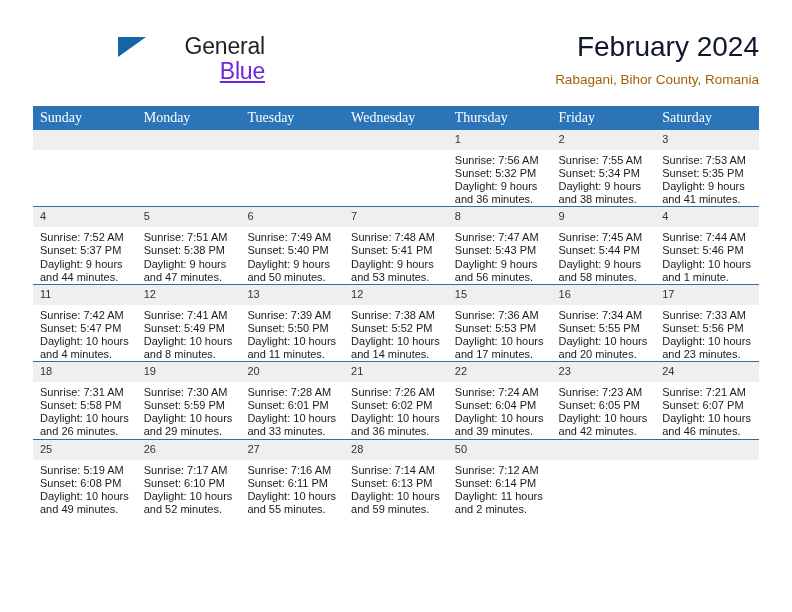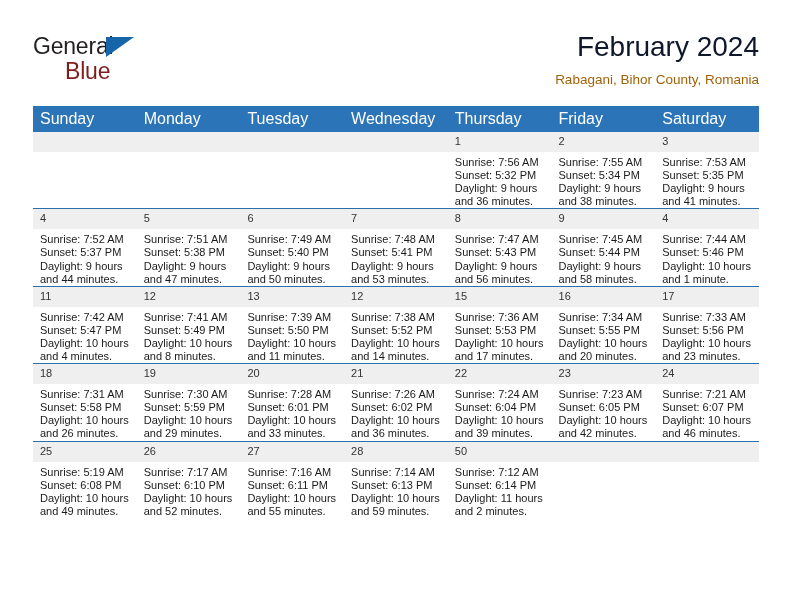--- a/index.html
+++ b/index.html
@@ -24,24 +24,25 @@
   
   .header {
     position: absolute;
     left: 33px;
     top: 30px;
     right: 33px;
     height: 72px;
   }
   .brand {
     position: absolute;
-    left: 0;
+    left: 12px;
     top: 4px;
     width: 220px;
     height: 60px;
+    text-align: right;
   }
   .brand-line1 {
     position: relative;
     font-size: 23px;
     line-height: 25px;
     color: #231f20;
     letter-spacing: -0.2px;
     height: 25px;
   }
   .brand-tri {
@@ -49,23 +50,24 @@
     left: 73px;
     top: 3px;
     width: 0;
     height: 0;
     border-left: 28px solid #1565a8;
     border-bottom: 20px solid transparent;
   }
   .brand-line2 {
     font-size: 23px;
     line-height: 24px;
-    color: #7f1d1d;
+    color: #6d28d9;
     margin-left: 32px;
     letter-spacing: -0.2px;
+    text-decoration: underline;
   }
   .title-block {
     position: absolute;
     right: 0;
     top: 0;
     text-align: right;
   }
   .cal-title {
     font-size: 28px;
     line-height: 34px;
@@ -85,26 +87,27 @@
     position: absolute;
     left: 33px;
     top: 106px;
     width: 726px;
     border-collapse: collapse;
     table-layout: fixed;
   }
   .calendar th {
     background: #2b74b8;
     color: #ffffff;
-    font-size: 16px;
+    font-size: 14px;
     font-weight: normal;
     text-align: left;
     padding: 4px 0 4px 7px;
     height: 10px;
     border: 0;
+    font-family: Liberation Serif, serif;
   }
   .week-row td {
     vertical-align: top;
     padding: 0;
     border: 0;
     border-top: 1.5px solid #2b6fae;
     height: 76px;
     box-sizing: border-box;
   }
   .week-row:first-of-type td {

